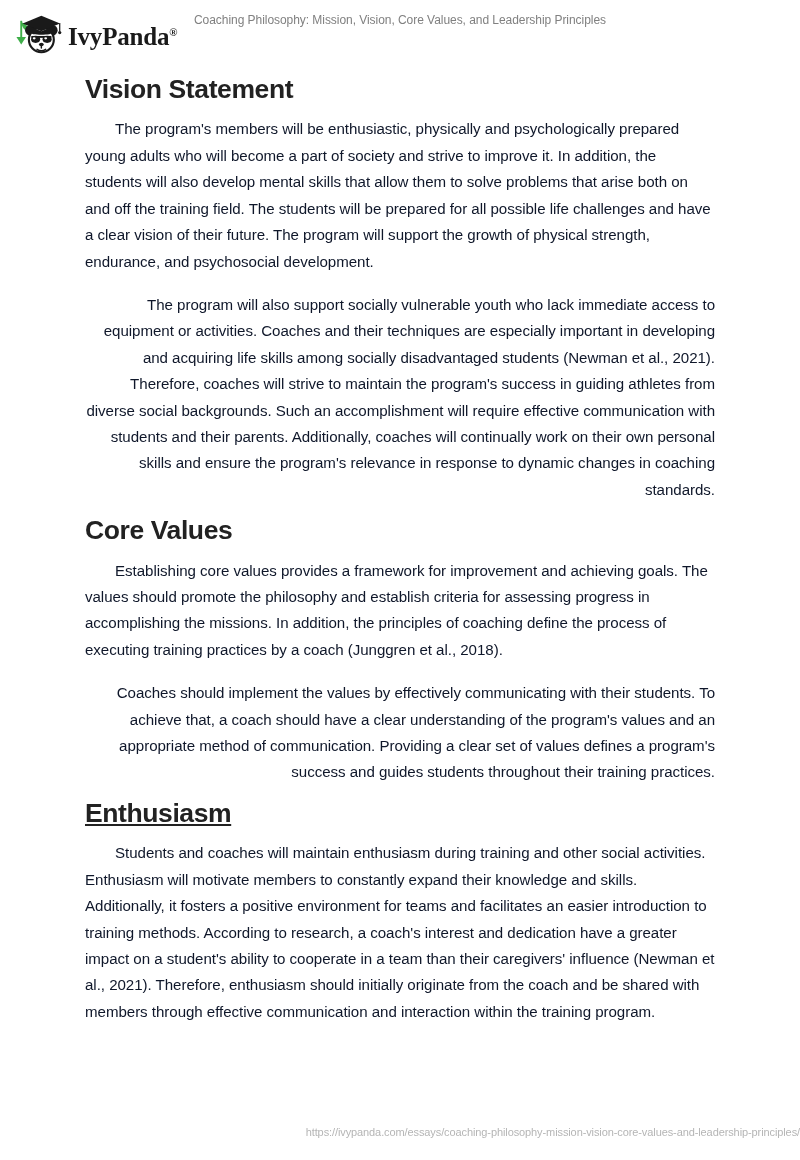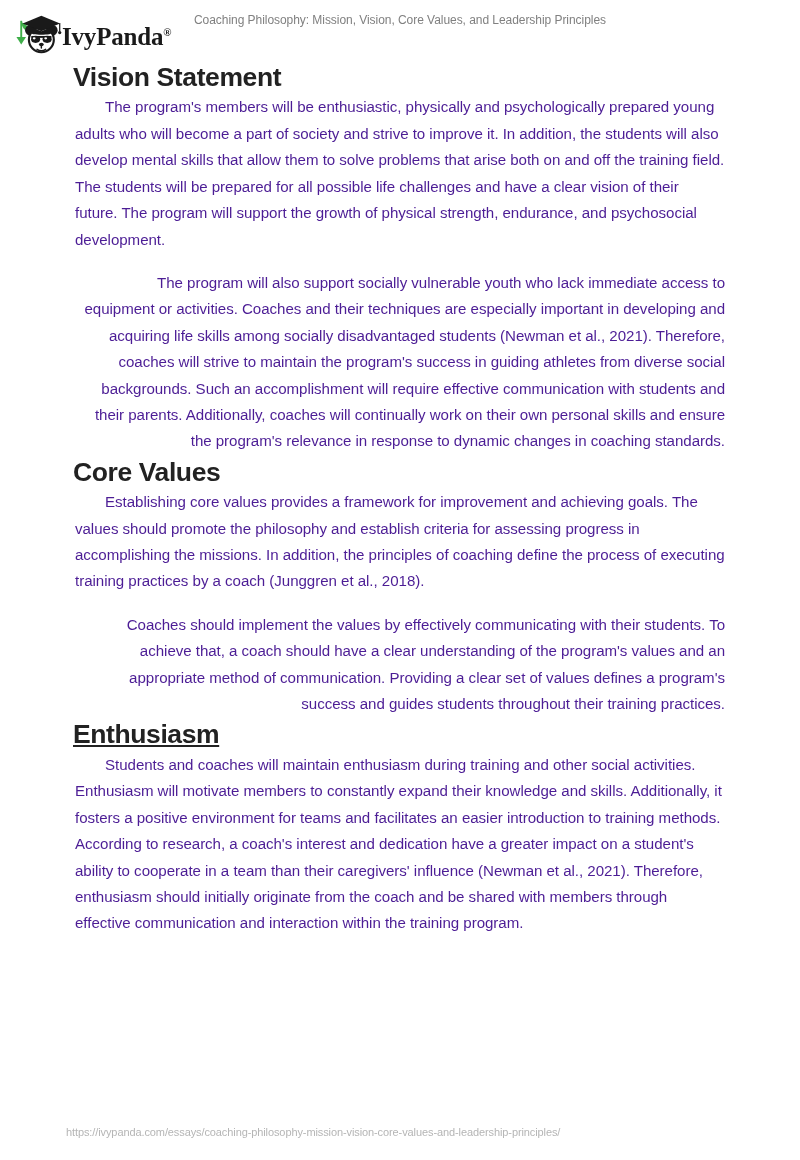--- a/index.html
+++ b/index.html
@@ -22,21 +22,21 @@
     height: 62px;
     display: flex;
     align-items: flex-start;
   }
   .brand {
     position: absolute;
     left: 14px;
     top: 12px;
     display: flex;
     align-items: center;
-    gap: 0;
+    gap: 6px;
   }
   .brand-mark {
     width: 48px;
     height: 46px;
     display: block;
   }
   .brand-name {
     font-family: "Liberation Serif", serif;
     font-weight: bold;
     font-size: 25px;
@@ -66,46 +66,46 @@
   
   .doc {
     padding: 0 73px 0 73px;
     box-sizing: border-box;
     width: 800px;
   }
   h2.section-heading {
     font-size: 26.5px;
     font-weight: bold;
     color: #222222;
-    margin: 0;
+    margin: 12px;
     letter-spacing: -0.4px;
     line-height: 1.15;
   }
   .h-vision { margin-top: 14px; }
   .h-core   { margin-top: 38px; }
   .h-enth   { margin-top: 37px; text-decoration: underline; }
 
   p.para {
     font-size: 15.1px;
     line-height: 26.4px;
-    color: #4c1d95;
-    margin: 2px;
+    color: #0f172a;
+    margin: 12px;
     text-indent: 30px;
     letter-spacing: -0.04px;
   }
   p.para + p.para { margin-top: 17px; text-align: right; }
   .after-heading { margin-top: 23px; }
 
   
   .page-footer {
     position: absolute;
-    left: 0;
+    left: 8px;
     right: 0;
     bottom: 20px;
-    text-align: left;
+    text-align: right;
     padding-left: 66px;
   }
   .footer-url {
     font-size: 11px;
     color: #b5b5b5;
     letter-spacing: -0.1px;
     text-decoration: none;
   }
 </style>
 </head>

